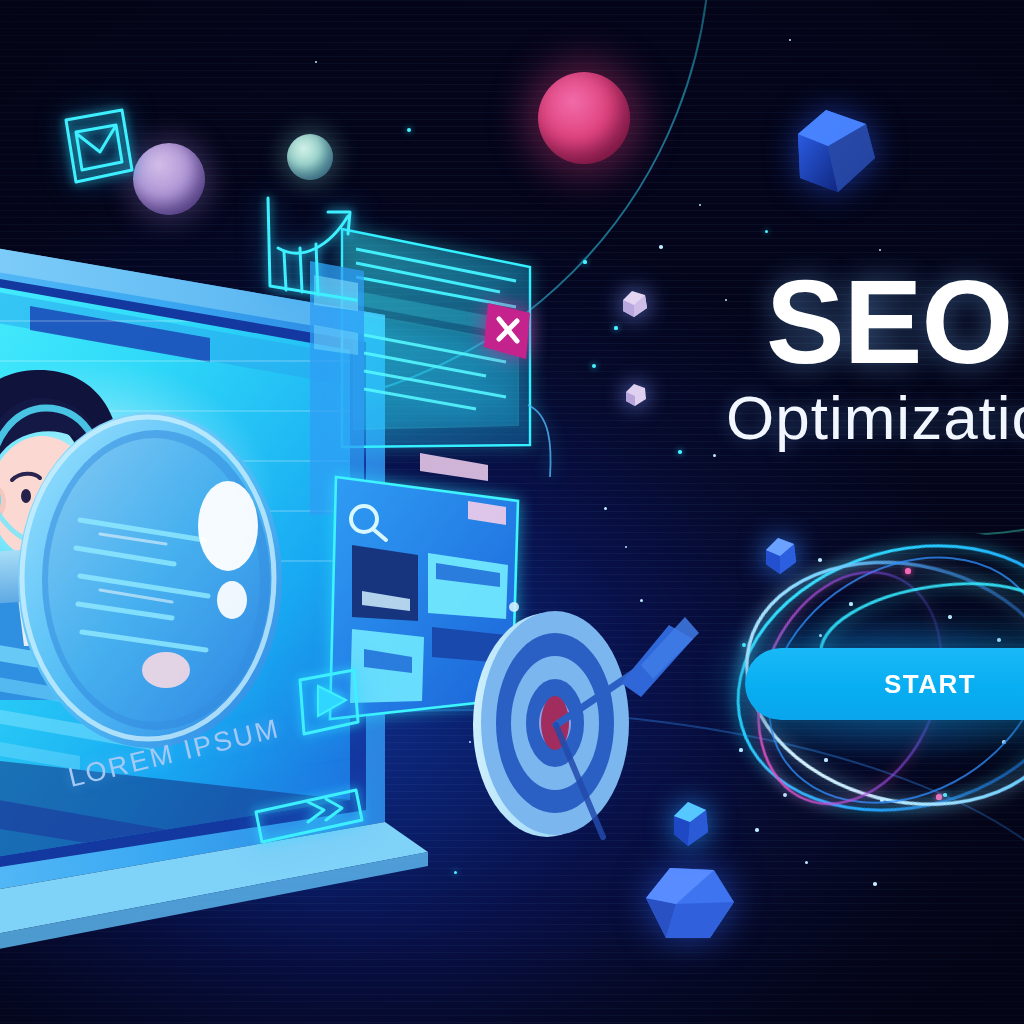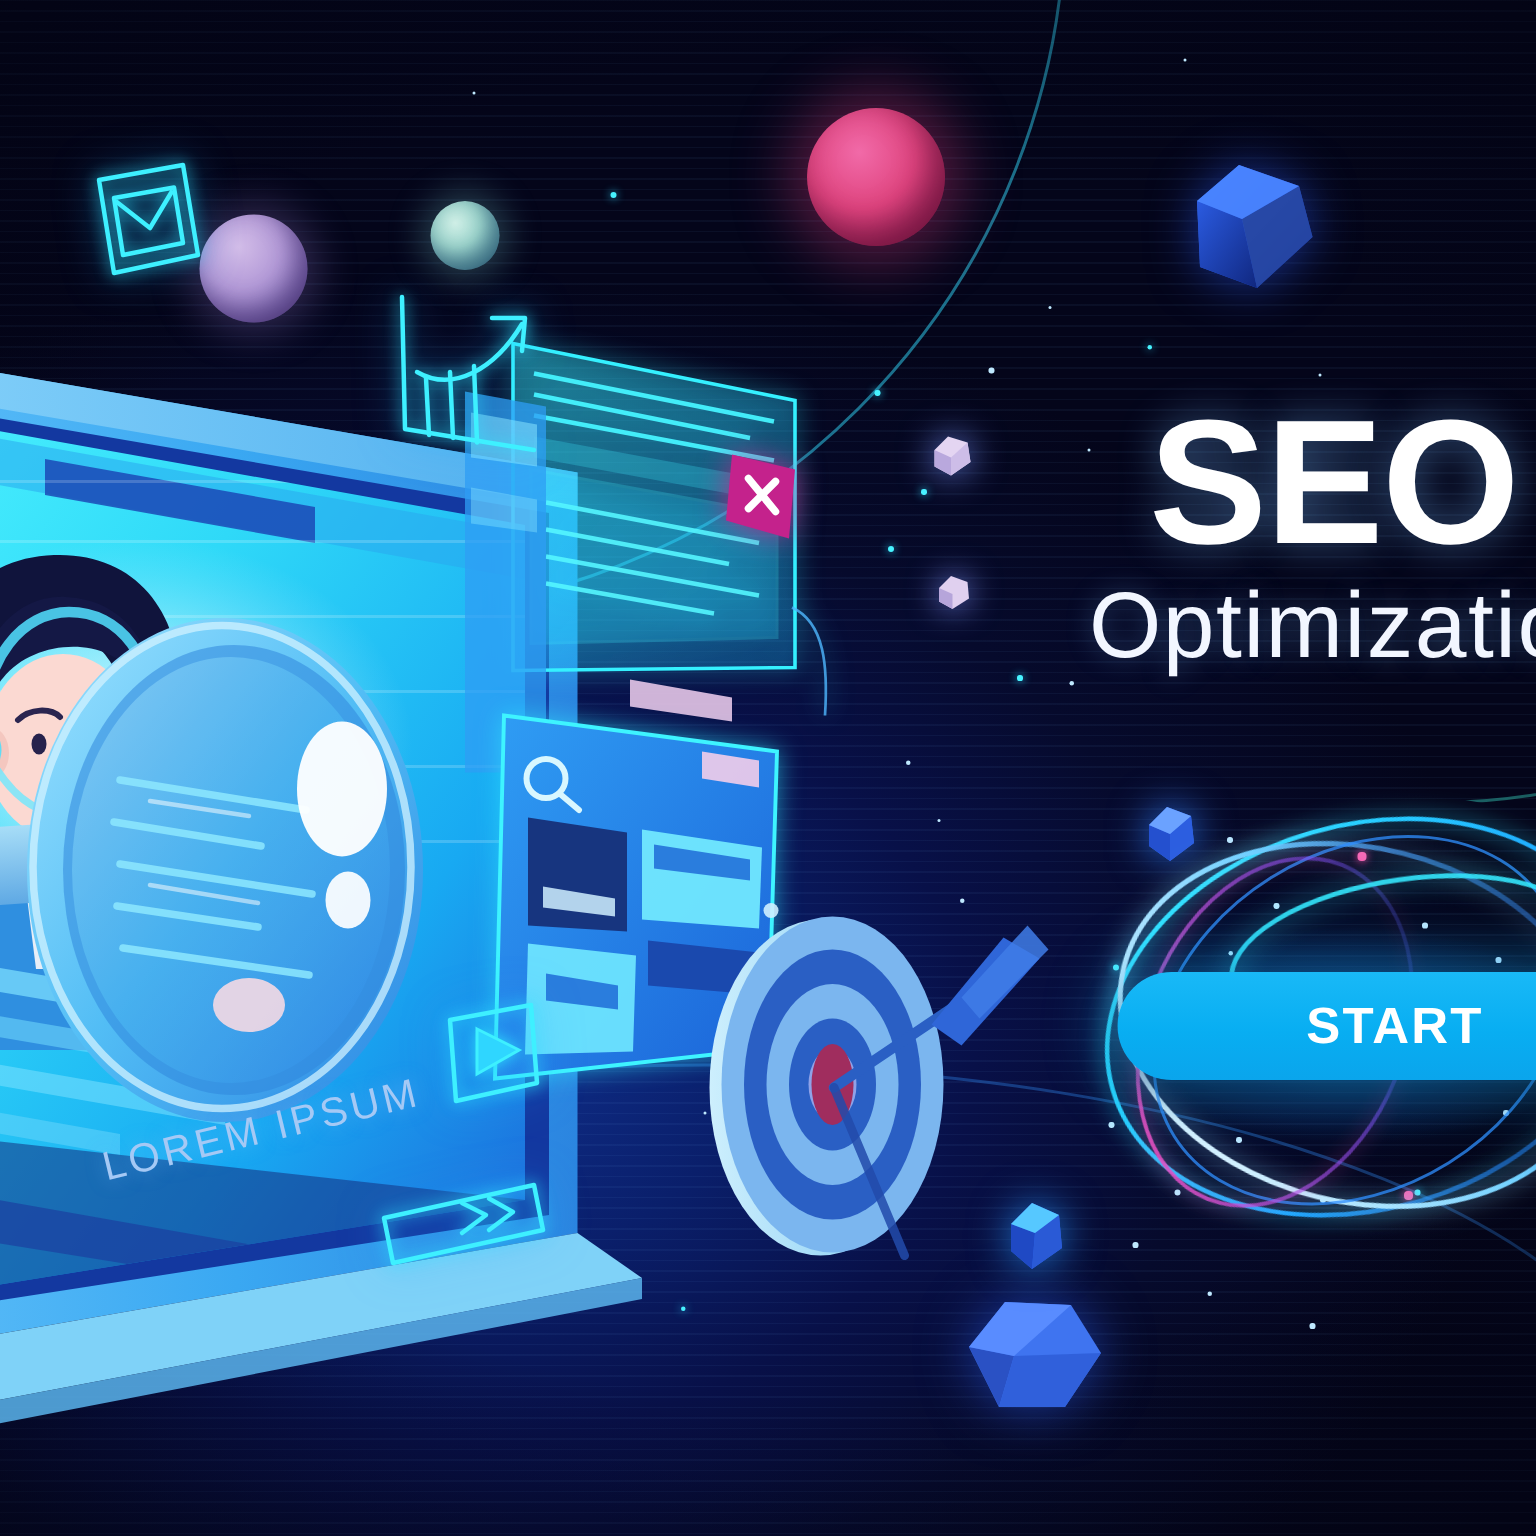--- a/index.html
+++ b/index.html
@@ -67,21 +67,21 @@
            text-shadow:0 0 18px rgba(120,190,255,.35);}
 
   
   #orbitwrap{position:absolute;left:700px;top:508px;width:420px;height:340px;z-index:18;}
   #orbitwrap svg{display:block;overflow:visible;}
   #btn-start{position:absolute;left:745px;top:648px;width:330px;height:72px;z-index:22;
     background:linear-gradient(180deg,#19b9f7 0%,#08aef2 55%,#0aa5ec 100%);
     border:none;border-radius:36px;cursor:pointer;
     display:flex;align-items:center;justify-content:center;
     box-shadow:0 0 40px 10px rgba(20,170,245,.40), 0 8px 26px rgba(0,0,0,.35);}
-  #btn-start .lbl{font-family:"Liberation Sans",sans-serif;font-weight:bold;font-size:34px;
+  #btn-start .lbl{font-family:"Liberation Sans",sans-serif;font-weight:bold;font-size:26px;
     color:#ffffff;letter-spacing:1.5px;margin-left:40px;}
   .btnglow{position:absolute;left:690px;top:590px;width:430px;height:200px;z-index:17;pointer-events:none;
     background:radial-gradient(ellipse 210px 95px at 50% 50%,rgba(25,160,255,.42) 0%,rgba(20,110,220,.16) 48%,rgba(0,0,0,0) 76%);}
 
   .lorem{position:absolute;z-index:17;font-family:"Liberation Sans",sans-serif;
     font-size:27px;letter-spacing:2.5px;color:#a5c9f5;font-weight:400;
     text-shadow:0 0 12px rgba(120,190,255,.5);
     transform:rotate(-13.5deg);white-space:nowrap;}
 </style>
 </head>

